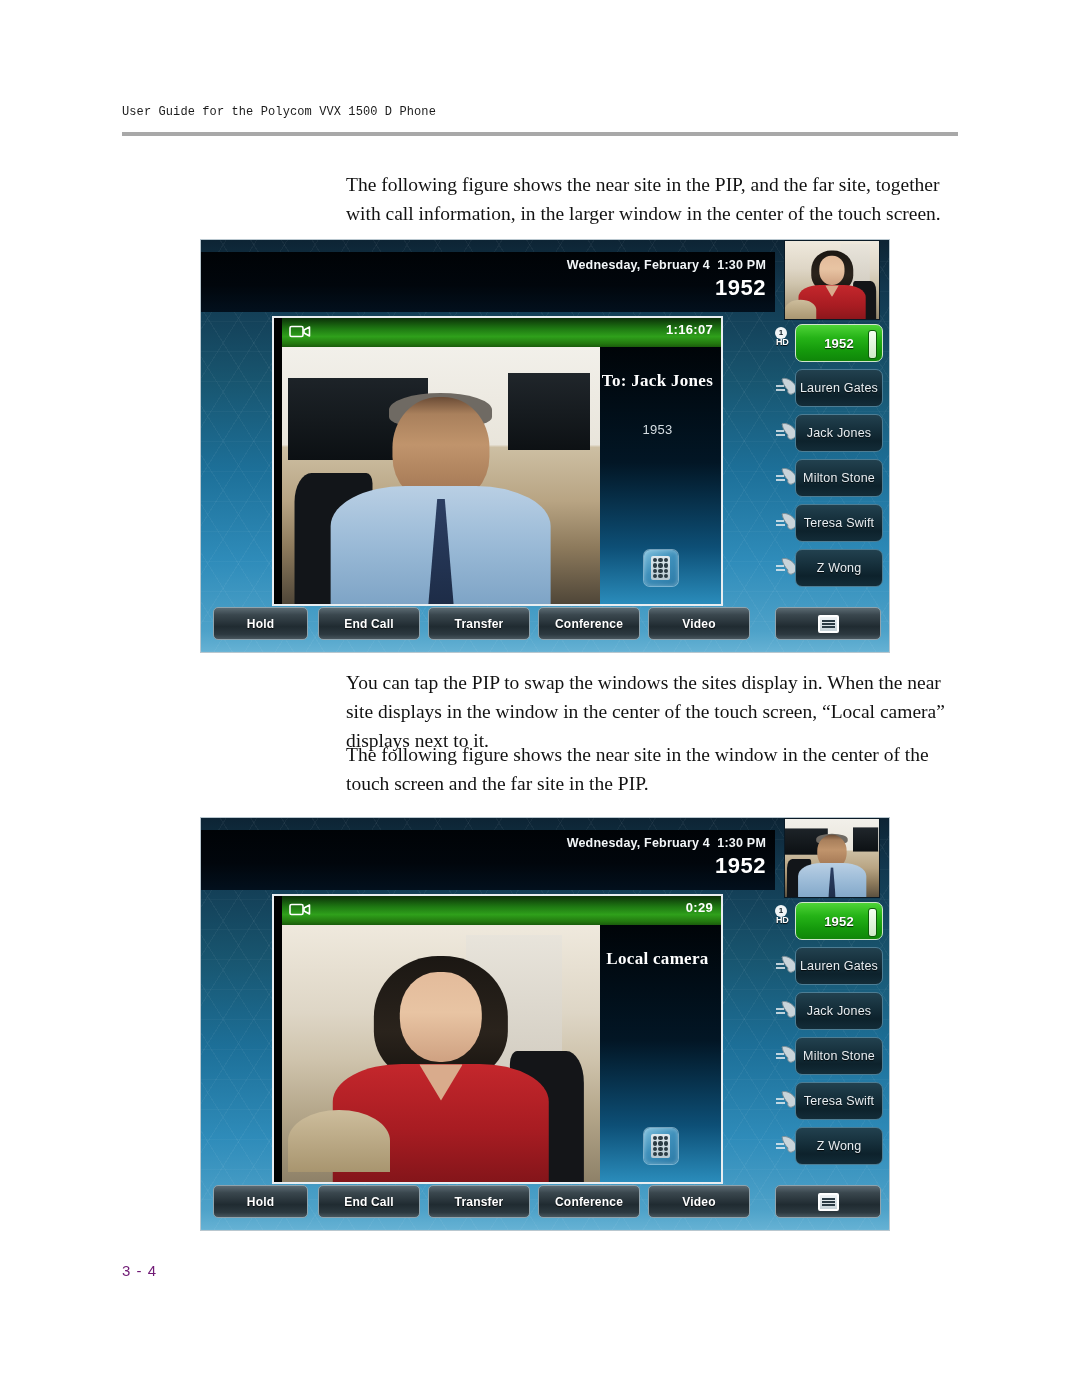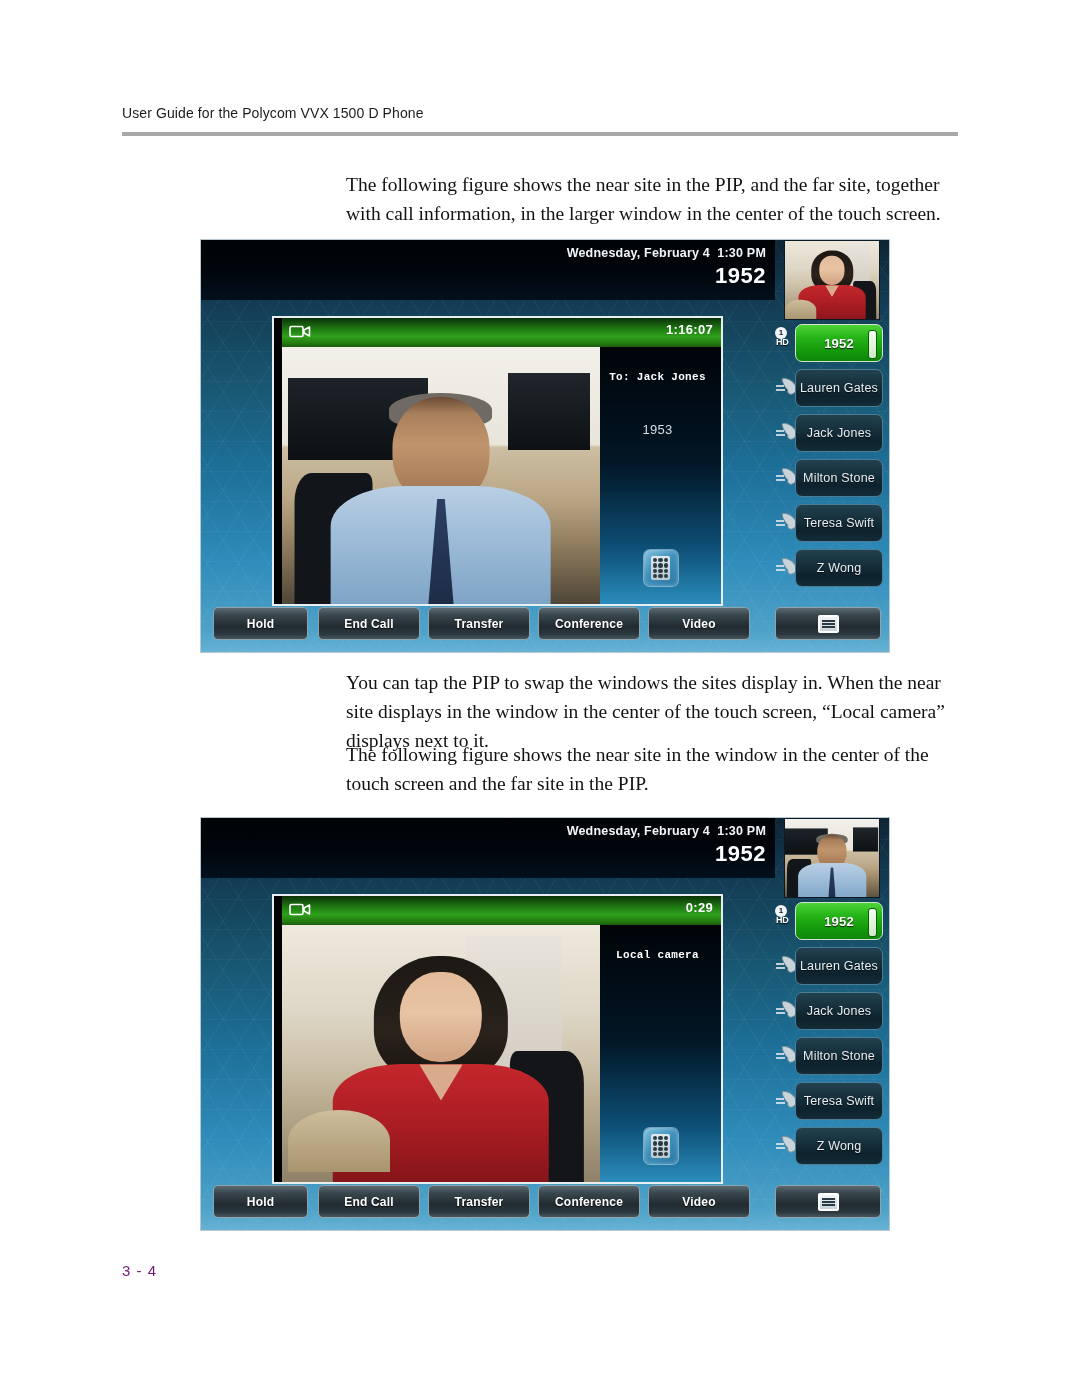--- a/index.html
+++ b/index.html
@@ -14,22 +14,22 @@
     font-family: "Liberation Serif", serif;
     overflow: hidden;
   }
 
   
   .page-header {
     position: absolute;
     left: 122px;
     top: 105px;
     width: 830px;
-    font-family: Liberation Sans, sans-serif;
-    font-size: 14px;
+    font-family: Liberation Mono, monospace;
+    font-size: 12px;
     letter-spacing: 0.1px;
     color: #1b1b1b;
   }
   .header-rule {
     position: absolute;
     left: 122px;
     top: 132px;
     width: 836px;
     height: 4px;
     background: #a8a8a8;
@@ -86,21 +86,21 @@
       repeating-linear-gradient(58deg, rgba(255,255,255,0.045) 0 1px, rgba(255,255,255,0) 1px 26px),
       repeating-linear-gradient(-58deg, rgba(255,255,255,0.045) 0 1px, rgba(255,255,255,0) 1px 26px),
       repeating-linear-gradient(0deg, rgba(255,255,255,0.03) 0 1px, rgba(255,255,255,0) 1px 30px);
     pointer-events: none;
   }
 
   
   .status-bar {
     position: absolute;
     left: 0;
-    top: 0;
+    top: 12px;
     width: 574px;
     height: 60px;
     background: linear-gradient(180deg, #000306 0%, #01060c 55%, #02101d 100%);
     box-sizing: border-box;
     padding: 6px 9px 0 0;
     text-align: right;
   }
   .status-datetime {
     font-family: "Liberation Sans", sans-serif;
     font-weight: bold;
@@ -186,23 +186,23 @@
     right: 0;
     bottom: 0;
     background: linear-gradient(180deg, #000408 0%, #021625 45%, #0d4f76 78%, #2a8cbb 100%);
   }
   .call-info-to {
     position: absolute;
     left: 0;
     right: 6px;
     top: 24px;
     text-align: center;
-    font-family: Liberation Mono, monospace;
+    font-family: Liberation Serif, serif;
     font-weight: bold;
-    font-size: 11px;
+    font-size: 17px;
     color: #ffffff;
     letter-spacing: 0.3px;
   }
   .call-info-num {
     position: absolute;
     left: 0;
     right: 6px;
     top: 68px;
     text-align: center;
     font-family: "Liberation Sans", sans-serif;

